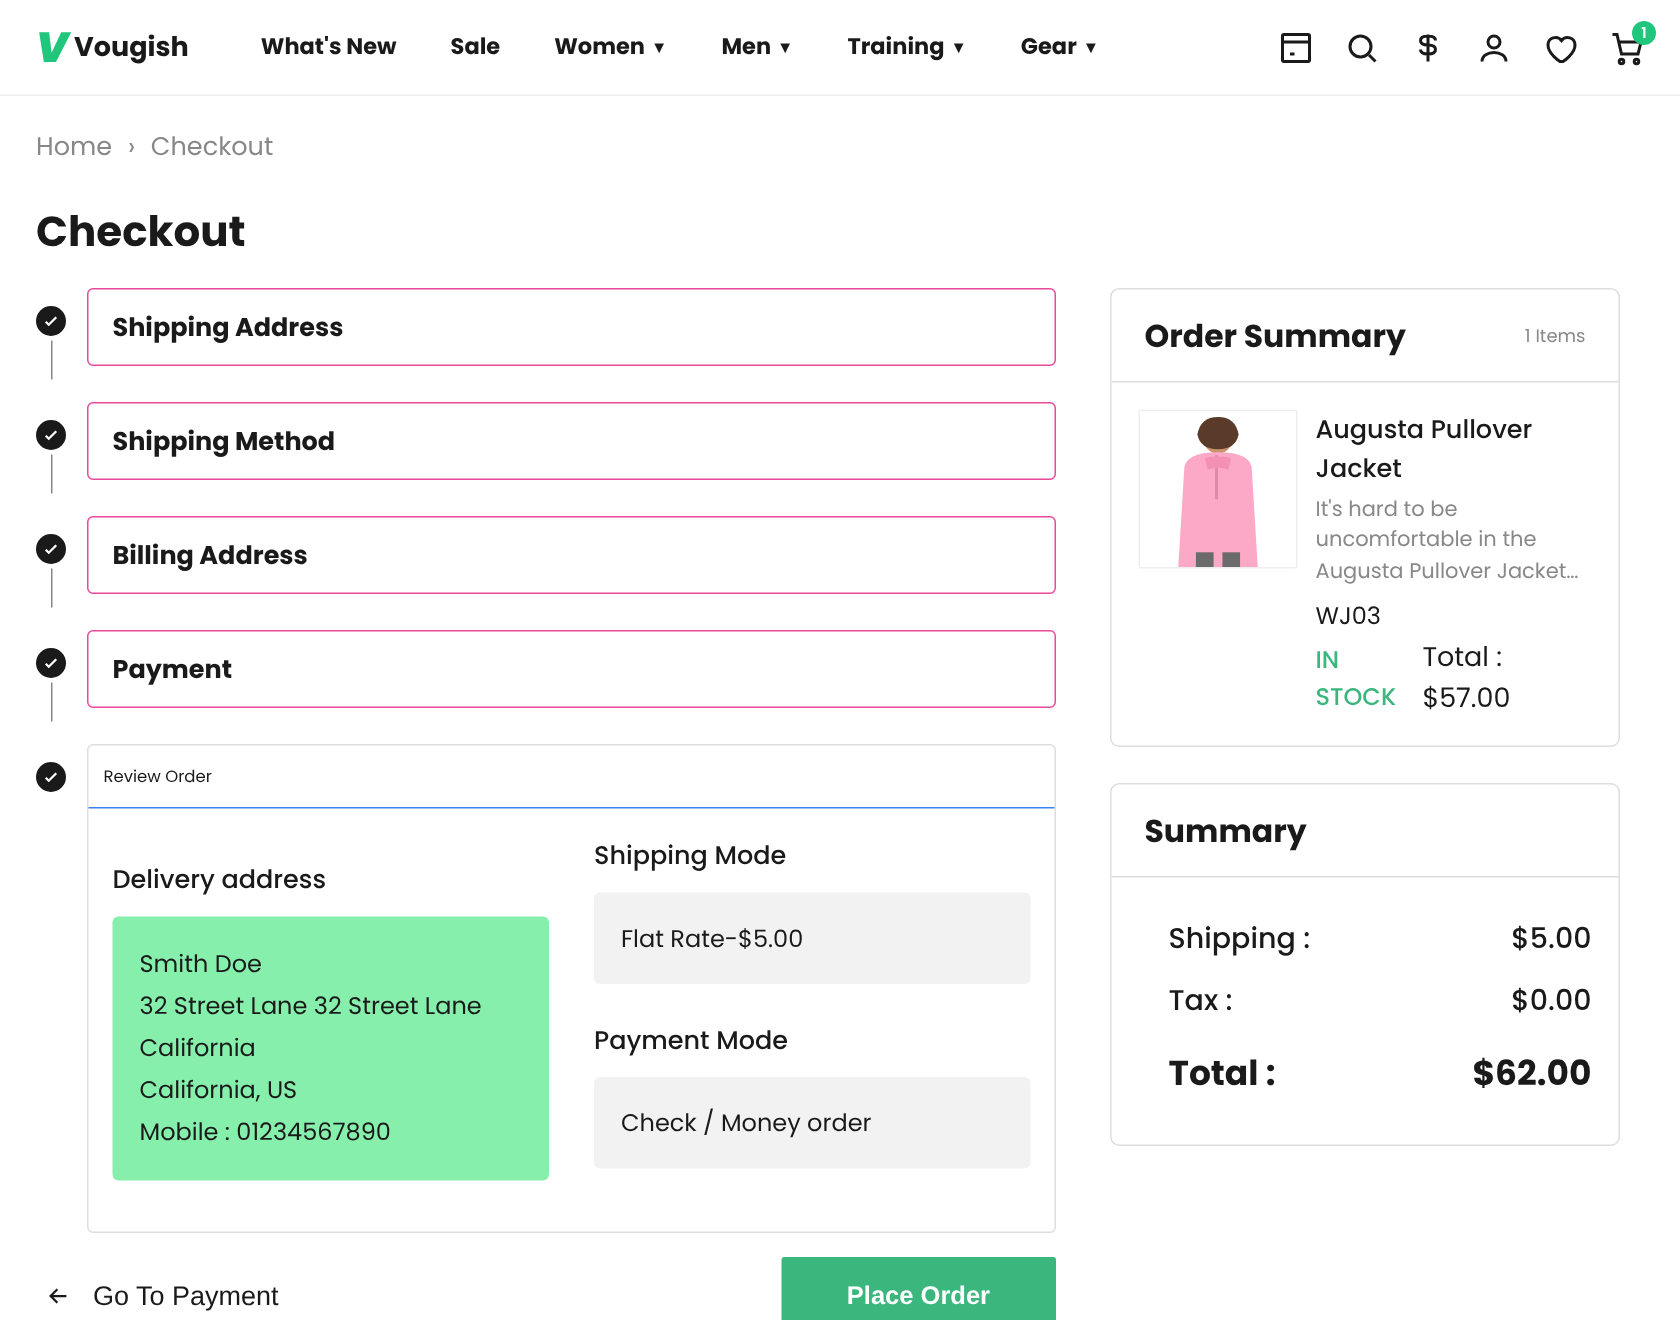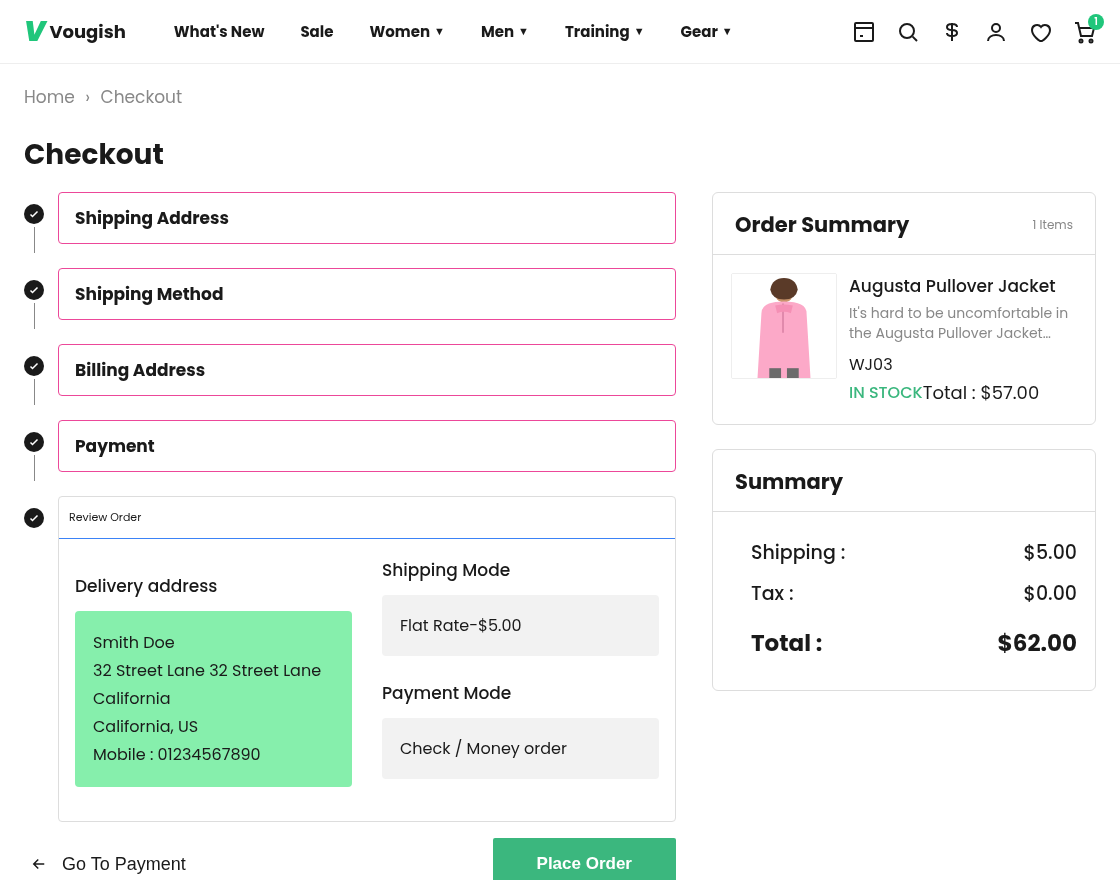--- a/index.html
+++ b/index.html
@@ -20,21 +20,21 @@
 .breadcrumb { padding: 20px 24px 0; font-size: 17px; color: #888; }
 .breadcrumb a { color: #888; text-decoration: none; }
 .breadcrumb .sep { margin: 0 6px; }
 
 
 .page-title { font-size: 28px; font-weight: 700; padding: 24px 24px 16px; }
 
 
 .content { display: flex; gap: 36px; padding: 0 24px 40px; align-items: flex-start; }
 .left { flex: 1; max-width: 680px; }
-.right { width: 384px; }
+.right { width: 340px; }
 .step { display: flex; align-items: flex-start; gap: 14px; position: relative; }
 .step-indicator-col { width: 20px; display: flex; flex-direction: column; align-items: center; }
 .step-check { width: 20px; height: 20px; background: #1A1A1A; border-radius: 50%; display: flex; align-items: center; justify-content: center; color: #fff; flex-shrink: 0; margin-top: 12px; }
 .step-check svg { width: 12px; height: 12px; }
 .step-line { width: 1px; flex: 1; background: #888; min-height: 26px; margin: 3px 0; }
 .step-box { flex: 1; border: 1px solid #ec4899; border-radius: 4px; padding: 12px 16px; margin-bottom: 24px; }
 .step-title { font-size: 17px; font-weight: 700; }
 
 
 .review-box { flex: 1; border: 1px solid #ddd; border-radius: 4px; margin-bottom: 16px; }

